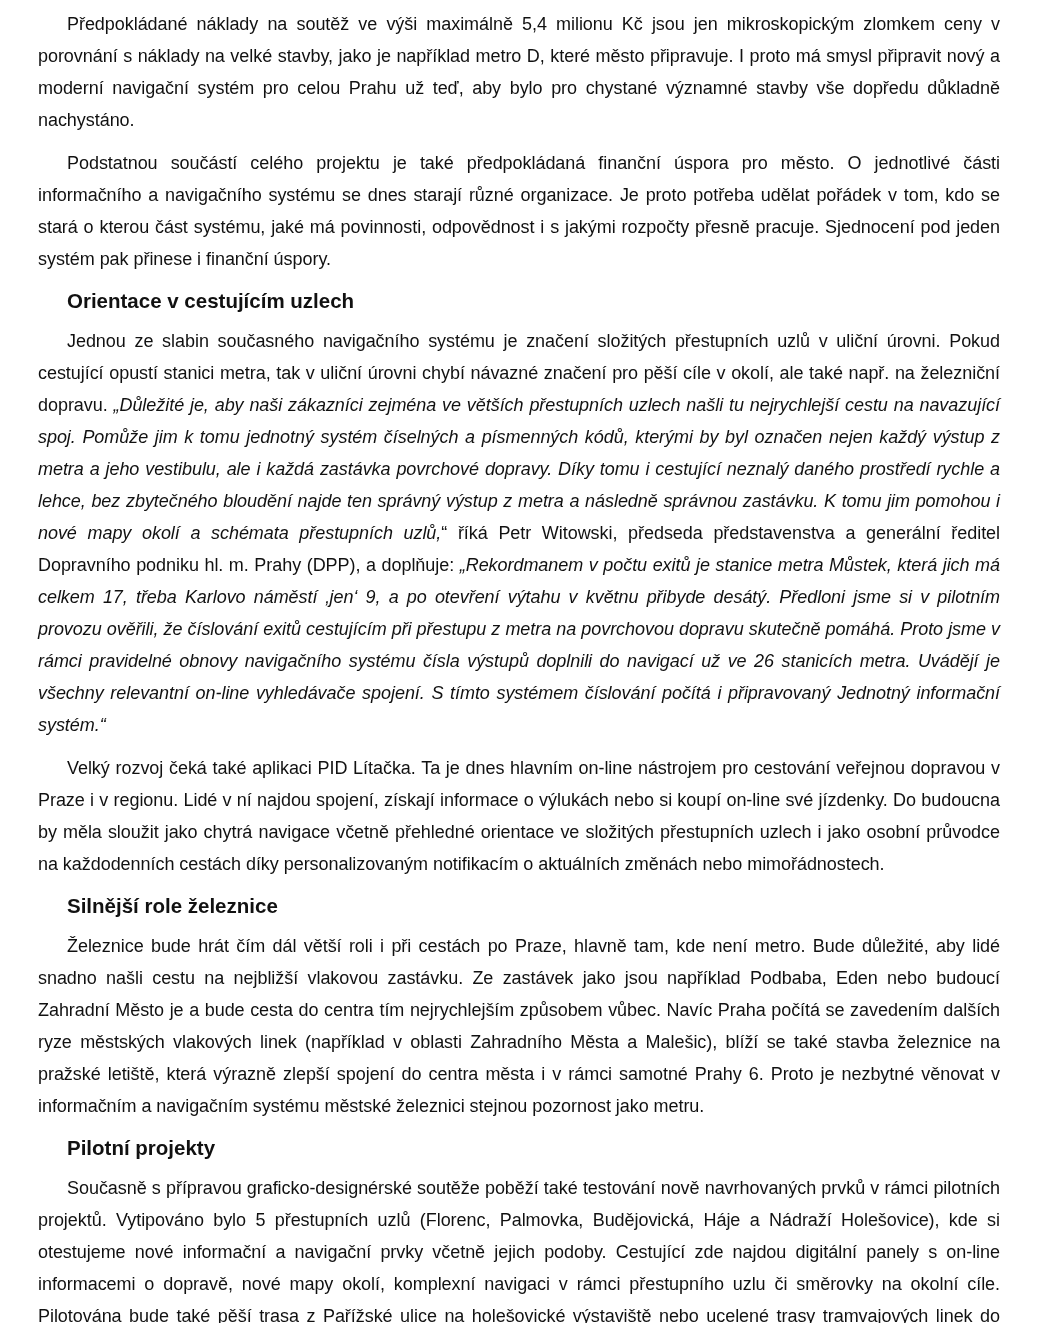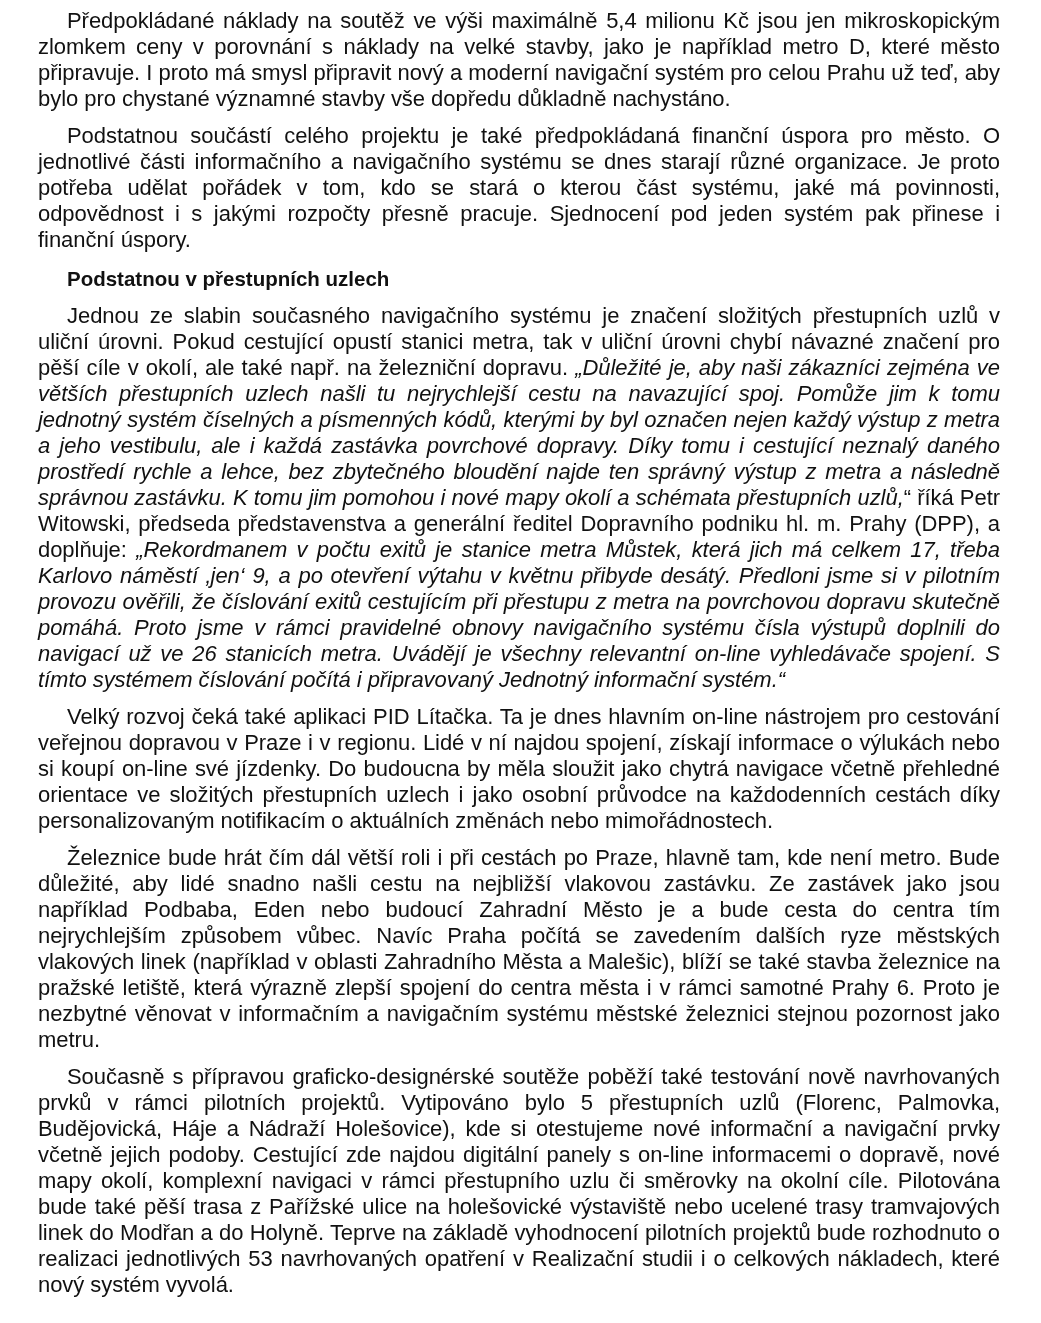--- a/index.html
+++ b/index.html
@@ -16,43 +16,45 @@
       color: #111111;
     }
     .page {
       position: absolute;
       left: 38px;
       top: 8px;
       width: 962px;
     }
     p.para {
       margin: 0 0 11px 0;
-      font-size: 22px;
-      line-height: 26px;
+      font-size: 18px;
+      line-height: 32px;
       text-align: justify;
       text-indent: 29px;
       letter-spacing: -0.05px;
     }
     h2.heading {
       margin: 14px 0 12px 29px;
       font-size: 20.5px;
       line-height: 24px;
       font-weight: bold;
     }
     em.quote { }
   </style>
 </head>
 <body>
 
 <div class="page">
 
   <p class="para">Předpokládané náklady na soutěž ve výši maximálně 5,4 milionu Kč jsou jen mikroskopickým zlomkem ceny v porovnání s náklady na velké stavby, jako je například metro D, které město připravuje. I proto má smysl připravit nový a moderní navigační systém pro celou Prahu už teď, aby bylo pro chystané významné stavby vše dopředu důkladně nachystáno.</p>
   <p class="para">Podstatnou součástí celého projektu je také předpokládaná finanční úspora pro město. O jednotlivé části informačního a navigačního systému se dnes starají různé organizace. Je proto potřeba udělat pořádek v tom, kdo se stará o kterou část systému, jaké má povinnosti, odpovědnost i s jakými rozpočty přesně pracuje. Sjednocení pod jeden systém pak přinese i finanční úspory.</p>
 
-  <h2 class="heading">Podstatnou v přestupních uzlech</h2>
+  <h2 class="heading">Orientace v cestujícím uzlech</h2>
   <p class="para"><span>Jednou ze slabin současného navigačního systému je značení složitých přestupních uzlů v uliční úrovni. Pokud cestující opustí stanici metra, tak v uliční úrovni chybí návazné značení pro pěší cíle v okolí, ale také např. na železniční dopravu. </span><em class="quote">„Důležité je, aby naši zákazníci zejména ve větších přestupních uzlech našli tu nejrychlejší cestu na navazující spoj. Pomůže jim k tomu jednotný systém číselných a písmenných kódů, kterými by byl označen nejen každý výstup z metra a jeho vestibulu, ale i každá zastávka povrchové dopravy. Díky tomu i cestující neznalý daného prostředí rychle a lehce, bez zbytečného bloudění najde ten správný výstup z metra a následně správnou zastávku. K tomu jim pomohou i nové mapy okolí a schémata přestupních uzlů,</em><span>“ říká Petr Witowski, předseda představenstva a generální ředitel Dopravního podniku hl. m. Prahy (DPP), a doplňuje: </span><em class="quote">„Rekordmanem v počtu exitů je stanice metra Můstek, která jich má celkem 17, třeba Karlovo náměstí ‚jen‘ 9, a po otevření výtahu v květnu přibyde desátý. Předloni jsme si v pilotním provozu ověřili, že číslování exitů cestujícím při přestupu z metra na povrchovou dopravu skutečně pomáhá. Proto jsme v rámci pravidelné obnovy navigačního systému čísla výstupů doplnili do navigací už ve 26 stanicích metra. Uvádějí je všechny relevantní on-line vyhledávače spojení. S tímto systémem číslování počítá i připravovaný Jednotný informační systém.“</em></p>
   <p class="para">Velký rozvoj čeká také aplikaci PID Lítačka. Ta je dnes hlavním on-line nástrojem pro cestování veřejnou dopravou v Praze i v regionu. Lidé v ní najdou spojení, získají informace o výlukách nebo si koupí on-line své jízdenky. Do budoucna by měla sloužit jako chytrá navigace včetně přehledné orientace ve složitých přestupních uzlech i jako osobní průvodce na každodenních cestách díky personalizovaným notifikacím o aktuálních změnách nebo mimořádnostech.</p>
 
+  <h2 class="heading">Silnější role železnice</h2>
   <p class="para">Železnice bude hrát čím dál větší roli i při cestách po Praze, hlavně tam, kde není metro. Bude důležité, aby lidé snadno našli cestu na nejbližší vlakovou zastávku. Ze zastávek jako jsou například Podbaba, Eden nebo budoucí Zahradní Město je a bude cesta do centra tím nejrychlejším způsobem vůbec. Navíc Praha počítá se zavedením dalších ryze městských vlakových linek (například v oblasti Zahradního Města a Malešic), blíží se také stavba železnice na pražské letiště, která výrazně zlepší spojení do centra města i v rámci samotné Prahy 6. Proto je nezbytné věnovat v informačním a navigačním systému městské železnici stejnou pozornost jako metru.</p>
 
+  <h2 class="heading">Pilotní projekty</h2>
   <p class="para">Současně s přípravou graficko-designérské soutěže poběží také testování nově navrhovaných prvků v rámci pilotních projektů. Vytipováno bylo 5 přestupních uzlů (Florenc, Palmovka, Budějovická, Háje a Nádraží Holešovice), kde si otestujeme nové informační a navigační prvky včetně jejich podoby. Cestující zde najdou digitální panely s on-line informacemi o dopravě, nové mapy okolí, komplexní navigaci v rámci přestupního uzlu či směrovky na okolní cíle. Pilotována bude také pěší trasa z Pařížské ulice na holešovické výstaviště nebo ucelené trasy tramvajových linek do Modřan a do Holyně. Teprve na základě vyhodnocení pilotních projektů bude rozhodnuto o realizaci jednotlivých 53 navrhovaných opatření v Realizační studii i o celkových nákladech, které nový systém vyvolá.</p>
 
 </div>
 
 </body></html>

